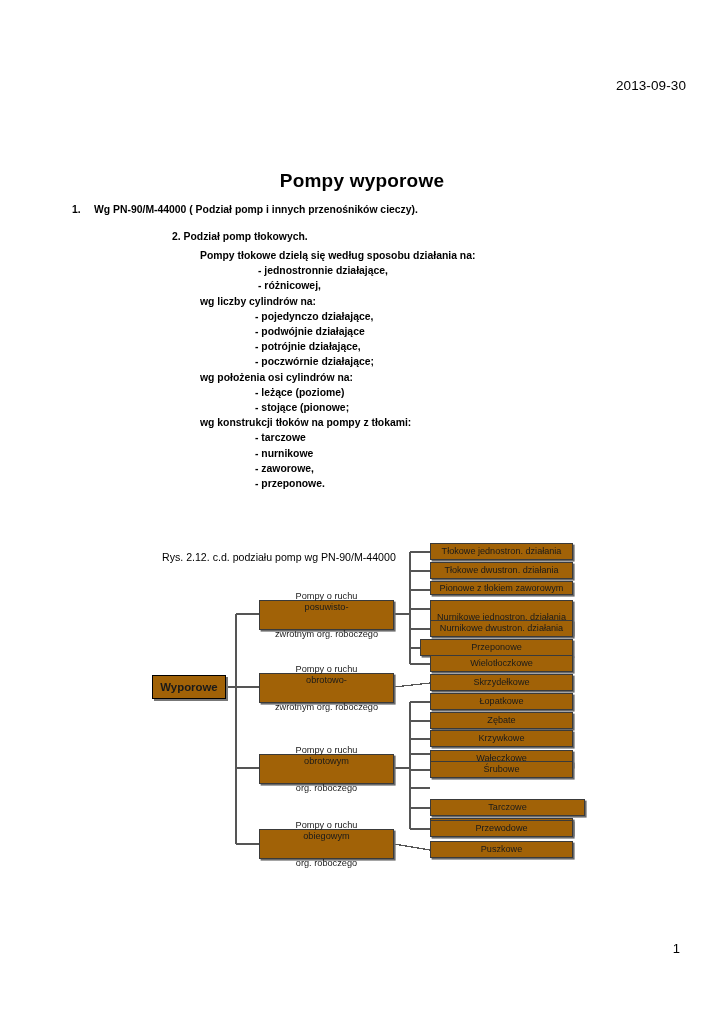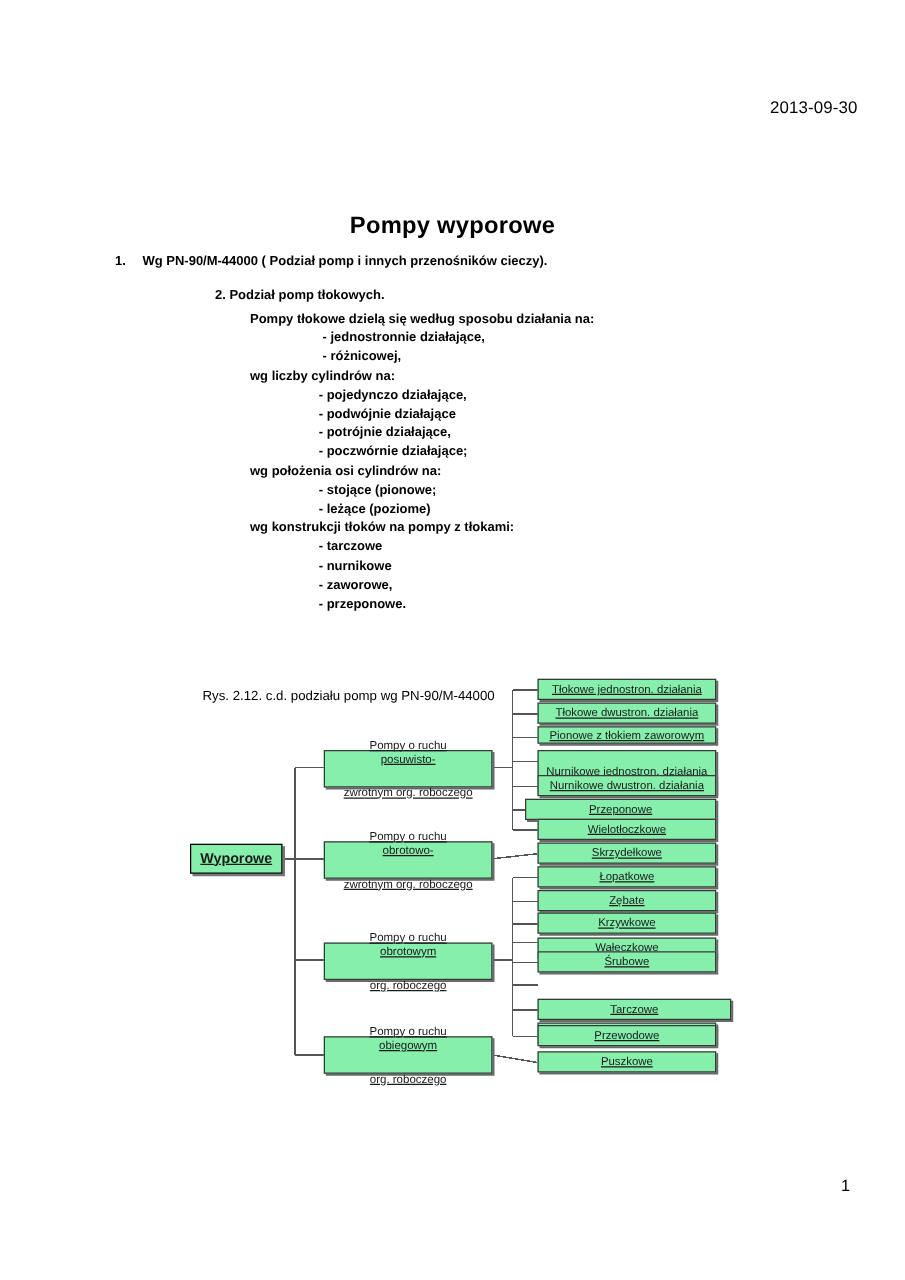--- a/index.html
+++ b/index.html
@@ -48,21 +48,21 @@
   
   .intro {
     position: absolute;
     top: 204px;
     left: 0;
     width: 724px;
     font-size: 10.4px;
     font-weight: bold;
   }
   .intro-line-1 {
-    margin-left: 92px;
+    margin-left: 72px;
     white-space: nowrap;
   }
   .intro-line-1 .num { display: inline-block; width: 22px; }
   .intro-line-2 {
     margin-left: 172px;
     margin-top: 16px;
     white-space: nowrap;
   }
 
   
@@ -98,30 +98,29 @@
     width: 724px;
     height: 1024px;
     pointer-events: none;
   }
   .diagram svg { display: block; }
 
   .node {
     position: absolute;
     box-sizing: border-box;
     border: 1.3px solid #3a3a3a;
-    background: #86efac;
+    background: #a16207;
     box-shadow: 1.6px 1.6px 0 0 #6a6a6a;
     display: flex;
     align-items: center;
     justify-content: center;
     text-align: center;
     font-size: 9.1px;
     line-height: 11px;
     color: #1a1a1a;
-    text-decoration: underline;
   }
   .node-root {
     border: 1.6px solid #000000;
     font-size: 11.4px;
     font-weight: bold;
     box-shadow: 2px 2px 0 0 #777;
   }
   .node-mid {
     font-size: 9.2px;
     padding: 0 14px;
@@ -159,22 +158,22 @@
   <div class="body-list" id="body-list">
       <div class="row head">Pompy tłokowe dzielą się według sposobu działania na:</div>
       <div class="row sub">- jednostronnie działające,</div>
       <div class="row sub"> - różnicowej,</div>
       <div class="row head2">wg liczby cylindrów na:</div>
       <div class="row sub2">- pojedynczo działające,</div>
       <div class="row sub2">- podwójnie działające</div>
       <div class="row sub2">- potrójnie działające,</div>
       <div class="row sub2">- poczwórnie działające;</div>
       <div class="row head2">wg położenia osi cylindrów na:</div>
+      <div class="row sub2">- leżące (poziome)</div>
       <div class="row sub2">- stojące (pionowe;</div>
-      <div class="row sub2">- leżące (poziome)</div>
       <div class="row head2">wg konstrukcji tłoków na pompy z tłokami:</div>
       <div class="row sub2">- tarczowe</div>
       <div class="row sub2">- nurnikowe</div>
       <div class="row sub2">- zaworowe,</div>
       <div class="row sub2">- przeponowe.</div>
     </div>
 
   <div class="fig-caption">Rys. 2.12. c.d. podziału pomp wg PN-90/M-44000</div>
 
   <div class="diagram">

